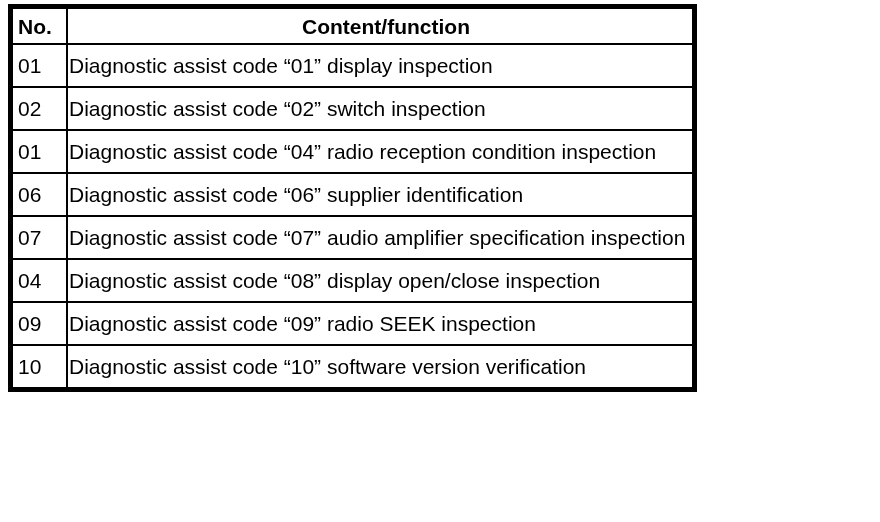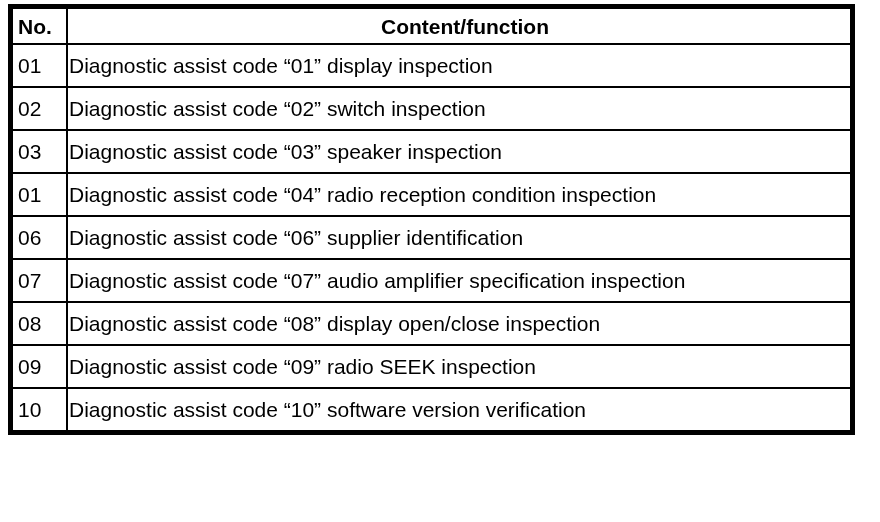--- a/index.html
+++ b/index.html
@@ -11,21 +11,21 @@
     width: 880px;
     height: 522px;
     position: relative;
     font-family: "Liberation Sans", sans-serif;
     color: #000000;
   }
   table.doc-table {
     position: absolute;
     left: 8px;
     top: 4px;
-    width: 847px;
+    width: 689px;
     border-collapse: collapse;
     table-layout: fixed;
     border: 5px solid #000000;
     background: #ffffff;
   }
   .doc-table th,
   .doc-table td {
     border: 2px solid #000000;
     font-size: 21px;
     line-height: 1;
@@ -73,37 +73,33 @@
   <tbody>
     <tr>
       <td class="col-no">01</td>
       <td class="col-content">Diagnostic assist code “01” display inspection</td>
     </tr>
     <tr>
       <td class="col-no">02</td>
       <td class="col-content">Diagnostic assist code “02” switch inspection</td>
     </tr>
     <tr>
-      <td class="col-no">03</td>
-      <td class="col-content">Diagnostic assist code “03” speaker inspection</td>
-    </tr>
-    <tr>
       <td class="col-no">01</td>
       <td class="col-content">Diagnostic assist code “04” radio reception condition inspection</td>
     </tr>
     <tr>
       <td class="col-no">06</td>
       <td class="col-content">Diagnostic assist code “06” supplier identification</td>
     </tr>
     <tr>
       <td class="col-no">07</td>
       <td class="col-content">Diagnostic assist code “07” audio amplifier specification inspection</td>
     </tr>
     <tr>
-      <td class="col-no">08</td>
+      <td class="col-no">04</td>
       <td class="col-content">Diagnostic assist code “08” display open/close inspection</td>
     </tr>
     <tr>
       <td class="col-no">09</td>
       <td class="col-content">Diagnostic assist code “09” radio SEEK inspection</td>
     </tr>
     <tr>
       <td class="col-no">10</td>
       <td class="col-content">Diagnostic assist code “10” software version verification</td>
     </tr>

